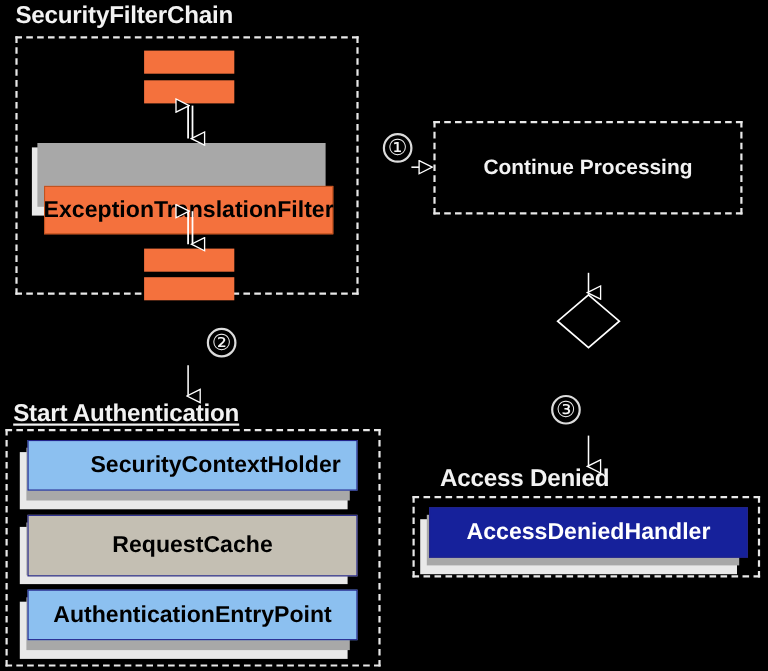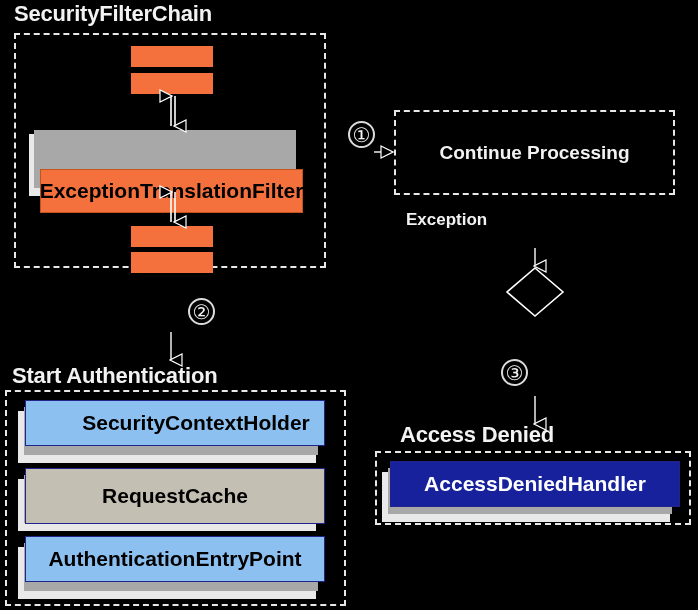--- a/index.html
+++ b/index.html
@@ -162,26 +162,25 @@
 
 <div class="abs group-box" style="left:394px; top:110px; width:281px; height:85px;"></div>
 <div class="abs" style="left:400px; top:122px; width:269px; height:62px;
             display:flex; flex-direction:row; align-items:center;
             justify-content:center; font-size:19px; font-weight:bold;
             color:#f2f2f2; line-height:1.25; text-align:center;">
   <span>Continue Processing</span>
 </div>
 
 <div class="abs edge-label" style="left:406px; top:211px; width:140px;">
-  <div>Exception</div>
 </div>
 
 <div class="abs step-circle" style="left:188px; top:298px; width:27px; height:27px;">②</div>
 
-<div class="abs group-caption" style="left:12px; top:365px;">Start Authentication</div>
+<div class="abs group-caption" style="left:12px; top:365px;text-decoration:underline;">Start Authentication</div>
 
 <div class="abs group-box" style="left:5px; top:390px; width:341px; height:216px;"></div>
 
 <div class="abs shadow-out" style="left:18px; top:411px; width:298px; height:52px;"></div>
 <div class="abs shadow-mid" style="left:24px; top:407px; width:294px; height:48px;"></div>
 <div class="abs comp blue" style="left:25px; top:400px; width:300px; height:46px; font-size:21px;padding-left:42px;">SecurityContextHolder</div>
 
 <div class="abs shadow-out" style="left:18px; top:479px; width:298px; height:52px;"></div>
 <div class="abs shadow-mid" style="left:24px; top:475px; width:294px; height:48px;"></div>
 <div class="abs comp tan" style="left:25px; top:468px; width:300px; height:56px; font-size:21px;">RequestCache</div>

